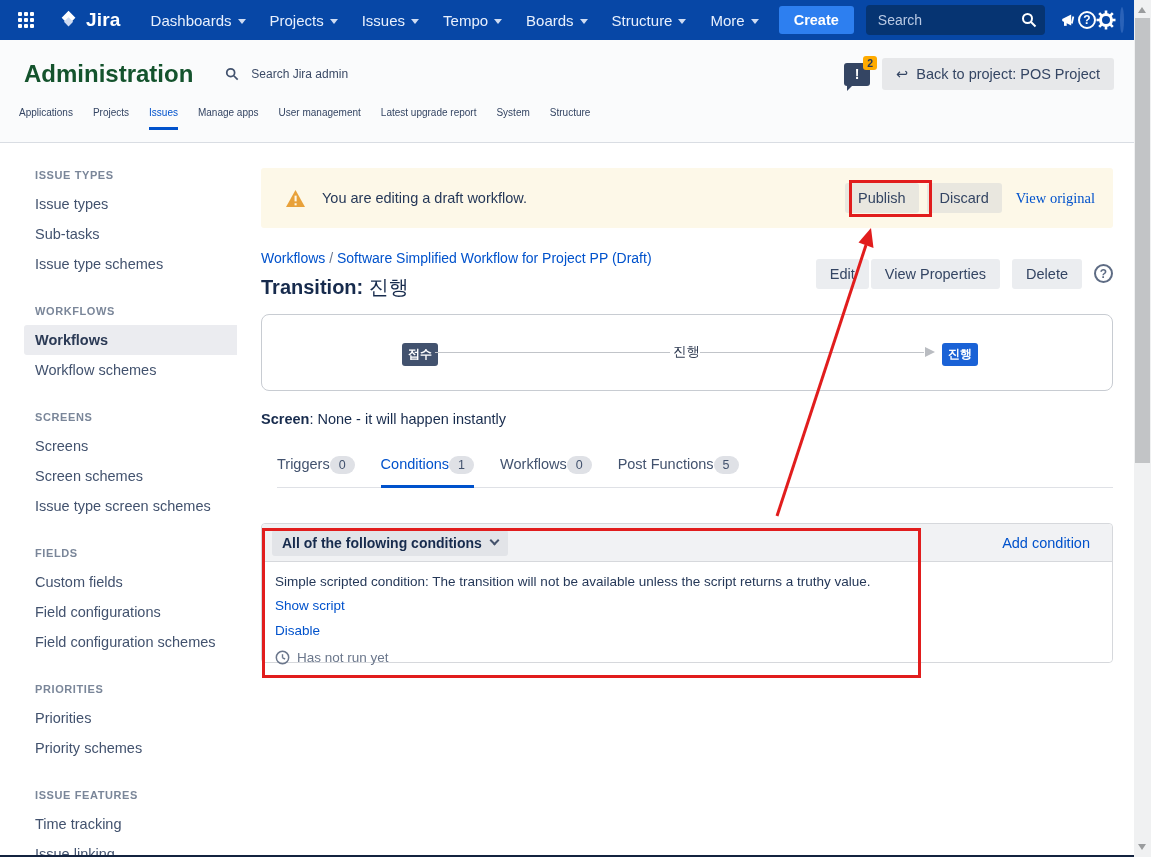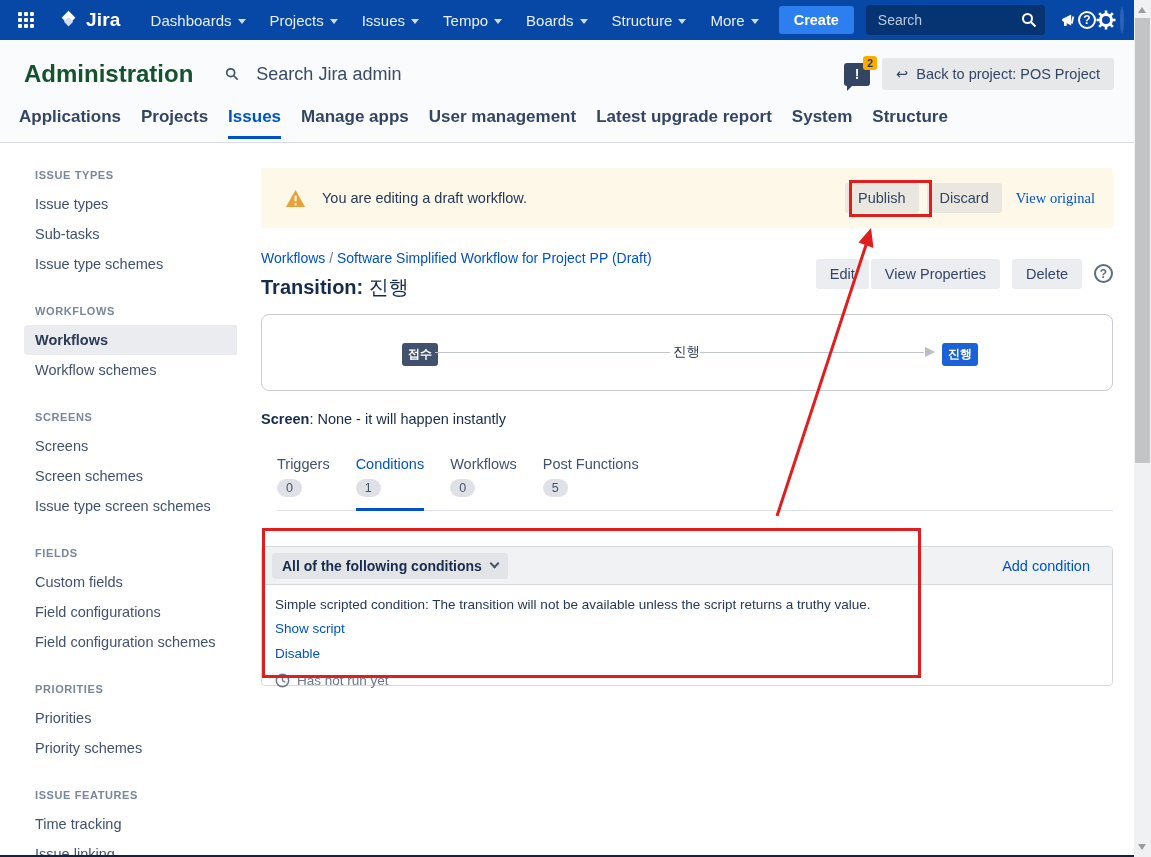--- a/index.html
+++ b/index.html
@@ -40,35 +40,35 @@
   .sb-up, .sb-down { position:absolute; left:4px; width:0; height:0;
     border-left:4.5px solid transparent; border-right:4.5px solid transparent; }
   .sb-up { top:7px; border-bottom:6px solid #9a9c9e; }
   .sb-down { bottom:7px; border-top:6px solid #9a9c9e; }
 
   
   .admin-header { position:absolute; left:0; top:40px; width:1134px; height:103px;
     background:#fafbfc; border-bottom:1px solid #d9dde3; }
   .admin-title-row { display:flex; align-items:center; padding:18px 20px 0 24px; }
   .admin-title { font-size:24px; font-weight:bold; color:#14532d; }
-  .admin-search { display:flex; align-items:center; gap:17px; margin-left:32px;
-    color:#3b4a66; font-size:18px; cursor:pointer; }
+  .admin-search { display:flex; align-items:center; gap:12px; margin-left:32px;
+    color:#3b4a66; font-size:12px; cursor:pointer; }
   .hdr-right { margin-left:auto; display:flex; align-items:center; gap:12px; }
   .notif { position:relative; width:26px; height:23px; background:#344563; border-radius:3px;
     cursor:pointer; display:flex; align-items:center; justify-content:center; }
   .notif:after { content:""; position:absolute; left:3px; bottom:-5px; width:0; height:0;
     border-left:6px solid #344563; border-bottom:6px solid transparent; }
   .notif .bang { color:#fff; font-weight:bold; font-size:14px; }
   .notif .badge { position:absolute; top:-7px; right:-7px; background:#ffab00; color:#253858;
     font-size:10.5px; font-weight:bold; border-radius:3px; padding:1px 4px; }
   .back-btn { background:#e7e8ea; border:none; border-radius:3px; padding:8px 14px;
     font-size:14.5px; color:#344563; cursor:pointer; display:flex; align-items:center; gap:8px; }
   .admin-tabs { display:flex; gap:20px; padding:0 0 0 19px; margin-top:17px; }
-  .admin-tab { font-size:17px; color:#344563; padding-bottom:9px; border-bottom:3px solid transparent;
-    cursor:pointer;font-weight:bold; }
+  .admin-tab { font-size:10px; color:#344563; padding-bottom:9px; border-bottom:3px solid transparent;
+    cursor:pointer; }
   .admin-tab.active { color:#0052cc; border-bottom-color:#0052cc; }
 
   
   .sidebar { position:absolute; left:16px; top:143px; width:237px; height:712px; background:#fff;
     border-right:1px solid #dfe1e6; padding-top:26px; overflow:hidden; }
   .side-heading { font-size:11px; font-weight:bold; letter-spacing:.6px; color:#7a8699;
     margin:26px 0 8px 19px; }
   .sidebar .side-heading:first-child { margin-top:0; }
   .side-item { font-size:14.5px; color:#42526e; padding:7px 11px; margin:0 8px; border-radius:3px;
     cursor:pointer; }
@@ -112,21 +112,21 @@
   .diag-arrowhead { position:absolute; top:32px; left:663px; width:0; height:0;
     border-top:5.5px solid transparent; border-bottom:5.5px solid transparent;
     border-left:10px solid #b9bcc1; }
   .diag-label { position:absolute; top:28px; left:411px; font-size:13.5px; color:#2f3b52; }
 
   .screen-line { margin-top:20px; font-size:14.5px; color:#172b4d; }
   .screen-line .b { font-weight:bold; }
 
   .wtabs { display:flex; gap:26px; margin-top:29px; margin-left:16px; border-bottom:1px solid #dfe1e6;
     padding-right:20px; width:836px; }
-  .wtab { display:flex; flex-direction:column; align-items:flex-start; gap:7px;
+  .wtab { display:flex; flex-direction:row; align-items:flex-start; 
     padding-bottom:11px; border-bottom:3px solid transparent; margin-bottom:-1px; cursor:pointer; }
   .wtab .lbl { font-size:14.5px; color:#42526e; }
   .wtab.active .lbl { color:#0052cc; }
   .wtab.active { border-bottom-color:#0052cc; }
   .pill { background:#dfe1e6; color:#42526e; font-size:12.5px; border-radius:10px;
     padding:2px 9px; min-width:22px; text-align:center; }
 
   .cond-panel { margin-top:35px; border:1px solid #d6d8dc; border-radius:4px; width:852px; }
   .cond-head { background:#f1f2f4; border-bottom:1px solid #d6d8dc; border-radius:4px 4px 0 0;
     display:flex; align-items:center; padding:7px 22px 7px 10px; height:38px; }

